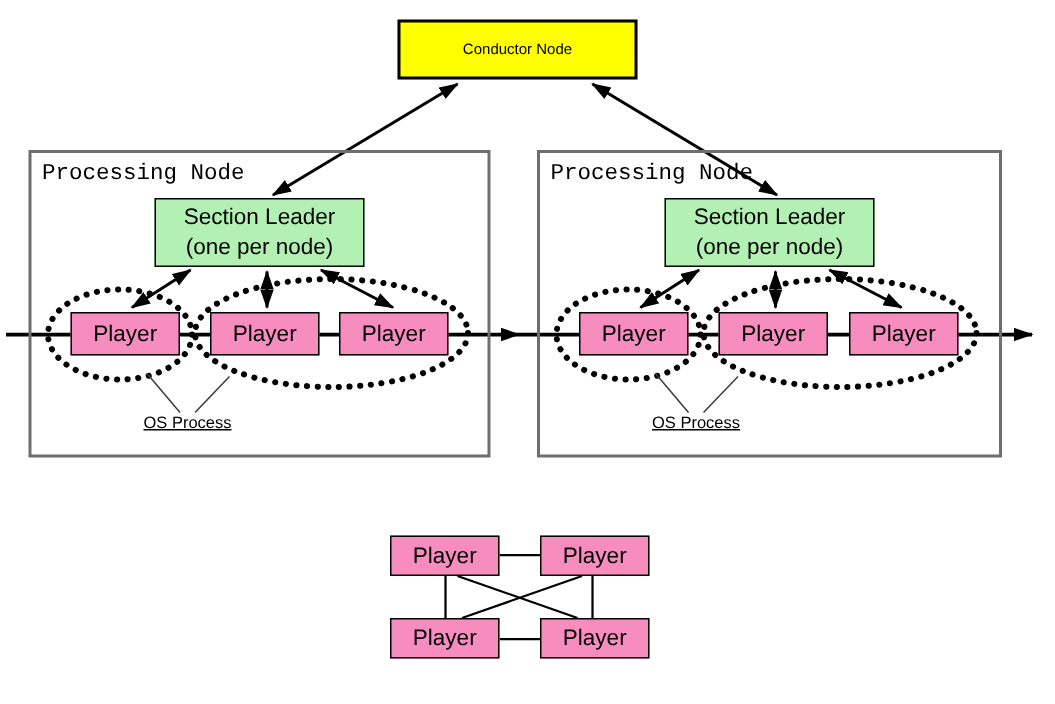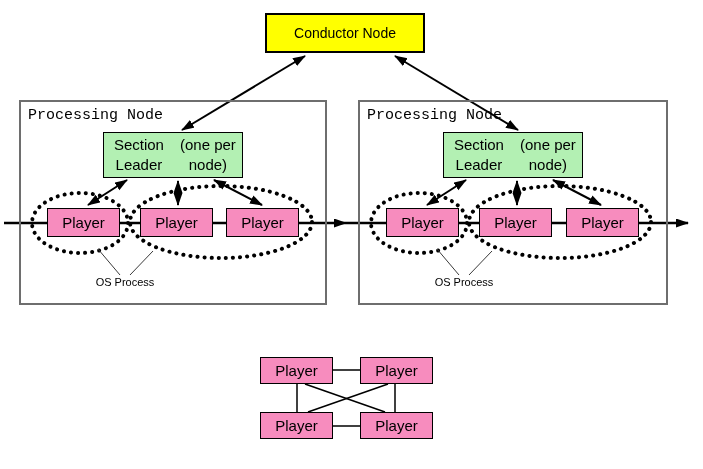--- a/index.html
+++ b/index.html
@@ -4,32 +4,32 @@
 <style>
   html,body{margin:0;padding:0;background:#ffffff;}
   .canvas{
     position:relative;width:703px;height:469px;background:#ffffff;overflow:hidden;
     font-family:"Liberation Sans","DejaVu Sans",sans-serif;color:#000;
   }
   .wires{position:absolute;left:0;top:0;}
   .box{position:absolute;box-sizing:border-box;display:flex;align-items:center;
        justify-content:center;text-align:center;}
   .conductor{left:265px;top:13px;width:160px;height:40px;background:#FFFF00;
-             border:2px solid #000;font-size:14px;}
+             border:2px solid #000;font-size:10px;}
   .pnode{position:absolute;box-sizing:border-box;border:2px solid #6e6e6e;background:transparent;}
   .pnode-left{left:19px;top:100px;width:308px;height:205px;}
   .pnode-right{left:358px;top:100px;width:310px;height:205px;}
   .pnode-title{position:absolute;left:7px;top:5px;font-size:15px;white-space:nowrap;font-family:Liberation Mono, monospace;}
   .sleader{background:#B3F0B3;border:1px solid #000;font-size:15px;line-height:20px;
-           flex-direction:row;align-items:center;}
+           flex-direction:column;align-items:center;}
   .sl-left{left:103px;top:132px;width:140px;height:46px;}
   .sl-right{left:443px;top:132px;width:140px;height:46px;}
   .player{background:#F78CBE;border:1px solid #000;font-size:15px;width:73px;height:29px;}
   .bplayer{background:#F78CBE;border:1px solid #000;font-size:15px;width:73px;height:27px;}
-  .oslabel{position:absolute;width:90px;text-align:center;font-size:11px;}
+  .oslabel{position:absolute;width:90px;text-align:center;font-size:11px;text-decoration:underline;}
 </style>
 </head>
 <body>
 
 <div class="canvas">
 
   <svg class="wires" width="703" height="469" viewBox="0 0 703 469">
     <defs>
       <marker id="ah" markerUnits="userSpaceOnUse" markerWidth="14" markerHeight="10" refX="12" refY="4.5" orient="auto">
         <path d="M0,0 L13,4.5 L0,9 Z" fill="#000"></path>

